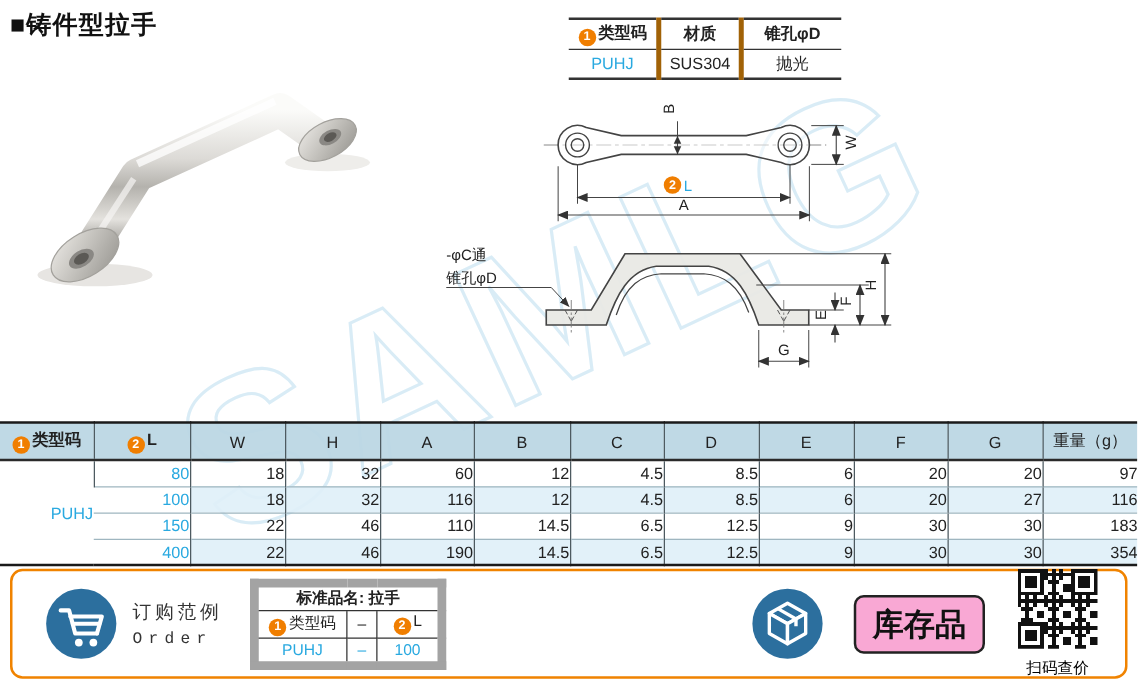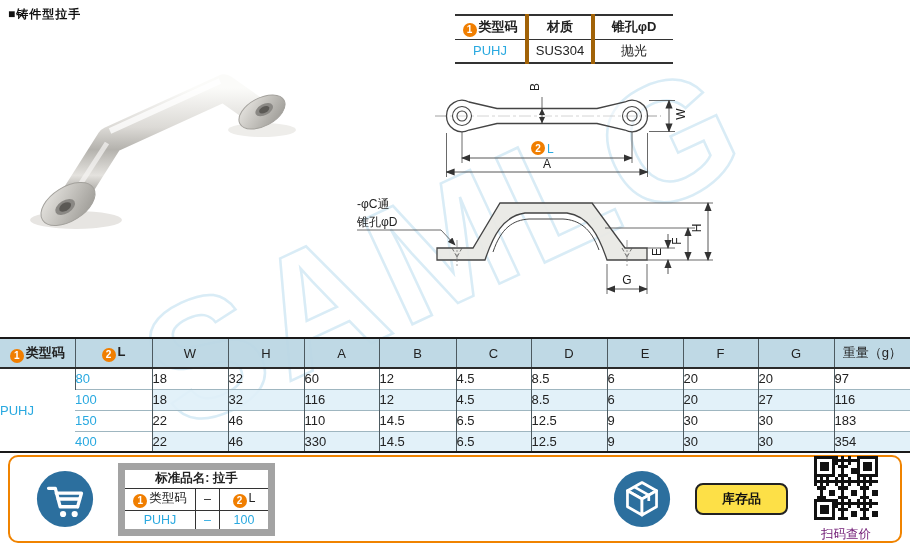--- a/index.html
+++ b/index.html
@@ -5,21 +5,21 @@
   * { margin:0; padding:0; box-sizing:border-box; }
   html,body { background:#fff; }
   .page {
     position:relative; width:910px; height:550px; overflow:hidden;
     background:#fff; font-family:"Liberation Sans","DejaVu Sans",sans-serif; color:#222;
   }
   .abs { position:absolute; }
   .z0 { z-index:0; } .z1 { z-index:1; } .z2 { z-index:2; }
 
   
-  .page-title { left:8px; top:6px; font-size:12px; font-weight:bold; color:#111; letter-spacing:1px; }
+  .page-title { left:8px; top:6px; font-size:20px; font-weight:bold; color:#111; letter-spacing:1px; }
 
   
   .cnum {
     display:inline-flex; width:14px; height:14px; border-radius:50%;
     background:#f07e00; color:#fff; font-size:10px; font-weight:bold;
     align-items:center; justify-content:center; margin-right:2px; vertical-align:-2px;
     line-height:1;
   }
   .blue { color:#29a9e0; }
 
@@ -29,40 +29,40 @@
   table.spec th, table.spec td { height:24px; text-align:center; vertical-align:middle; padding:0 4px; }
   table.spec th { font-weight:bold; border-bottom:1px solid #333; }
   table.spec th + th, table.spec td + td { border-left:4px solid #a16207;margin-left:42px; }
 
   
   table.main { left:0; top:337px; position:absolute; width:910px; border-collapse:collapse; table-layout:fixed;
     border-top:2px solid #1a1a1a; border-bottom:2px solid #1a1a1a; font-size:13px; }
   table.main th { height:30px; background:rgba(186,214,227,0.93); font-weight:bold;
     border-left:1px solid #4d5a60; border-bottom:2px solid #2a2a2a; text-align:center; }
   table.main th.dim { font-weight:normal; font-size:13px; }
-  table.main td { height:21px; text-align:left; border-left:1px solid #4d5a60; border-top:1px solid #9fb6c0; }
+  table.main td { height:21px; text-align:right; border-left:1px solid #4d5a60; border-top:1px solid #9fb6c0; }
   table.main th:first-child, table.main td:first-child { border-left:none; }
   table.main tr.alt td.d { background:rgba(223,240,248,0.9); }
   table.main td.typecell { border-top:none; }
 
   
   .footer { left:8px; top:455px; width:894px; height:88px; border:2px solid #f08300; border-radius:10px;
     background:#fff; display:flex; align-items:center; padding:0 18px 0 24px; }
   .ico-wrap { width:62px; height:62px; flex:0 0 auto; }
   .lbl-col { margin-left:10px; }
   .lbl-cn { font-size:15px; color:#333; letter-spacing:3px; white-space:nowrap; }
   .lbl-en { font-size:13px; color:#333; letter-spacing:5px; margin-top:4px; font-family:"Liberation Mono","DejaVu Sans Mono",monospace; }
   table.order { margin-left:22px; border-collapse:collapse; table-layout:fixed; font-size:12.5px;
     border:7px solid #a3a3a3; background:#fff; }
   table.order td { border:1px solid #333; text-align:center; height:22px; padding:0 5px; }
   .spacer { flex:1 1 auto; }
-  .stock-badge { margin:0 22px; background:#fde047; border:2px solid #222; border-radius:8px;
-    padding:5px 25px; font-size:13px; font-weight:bold; color:#111; white-space:nowrap; }
+  .stock-badge { margin:0 22px; background:#f9a8d4; border:2px solid #222; border-radius:8px;
+    padding:5px 13px; font-size:25px; font-weight:bold; color:#111; white-space:nowrap; }
   .qr-block { width:72px; text-align:center; }
-  .qr-caption { font-size:12.5px; margin-top:2px; color:#701a75; white-space:nowrap; }
+  .qr-caption { font-size:12.5px; margin-top:2px; color:#000000; white-space:nowrap; }
 
   svg text { font-family:"Liberation Sans","DejaVu Sans",sans-serif; }
   .dimtxt { font-size:12px; fill:#222; }
   .notetxt { font-size:12px; fill:#222; }
 </style>
 </head>
 <body>
 
 <div class="page">
 
@@ -267,21 +267,21 @@
       <td class="d">12.5</td>
       <td class="d">9</td>
       <td class="d">30</td>
       <td class="d">30</td>
       <td class="d">183</td>
     </tr>
     <tr class="alt">
       <td class="blue">400</td>
       <td class="d">22</td>
       <td class="d">46</td>
-      <td class="d">330</td>
+      <td class="d">190</td>
       <td class="d">14.5</td>
       <td class="d">6.5</td>
       <td class="d">12.5</td>
       <td class="d">9</td>
       <td class="d">30</td>
       <td class="d">30</td>
       <td class="d">354</td>
     </tr>
   </tbody>
     </table>
@@ -290,20 +290,24 @@
     <svg class="ico-wrap" viewBox="0 0 64 64">
       <circle cx="32" cy="32" r="29" fill="#2c6f9e"></circle>
       <g stroke="#fff" stroke-width="3.4" fill="none" stroke-linecap="round" stroke-linejoin="round">
         <path d="M15,21 L22,21 L27,40 L45,40"></path>
         <path d="M23,26 L49,26 L45,40"></path>
         <path d="M25,32 L47,32"></path>
       </g>
       <circle cx="30" cy="47.5" r="3.2" fill="#fff"></circle>
       <circle cx="42" cy="47.5" r="3.2" fill="#fff"></circle>
     </svg>
+    <div class="lbl-col">
+      <div class="lbl-cn">订购范例</div>
+      <div class="lbl-en">Order</div>
+    </div>
     <table class="order">
       <colgroup>
           <col style="width:74px">
           <col style="width:24px">
           <col style="width:52px">
         </colgroup>
       <tbody>
           <tr>
             <td colspan="3" style="font-weight:bold">标准品名: 拉手</td>
           </tr>

